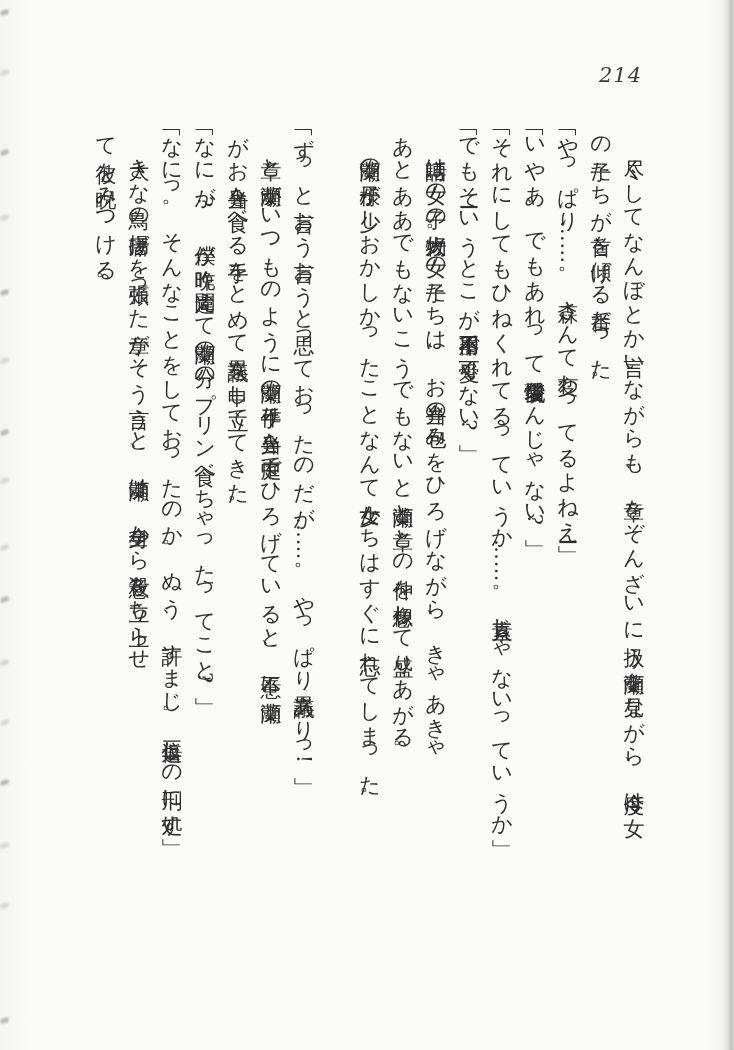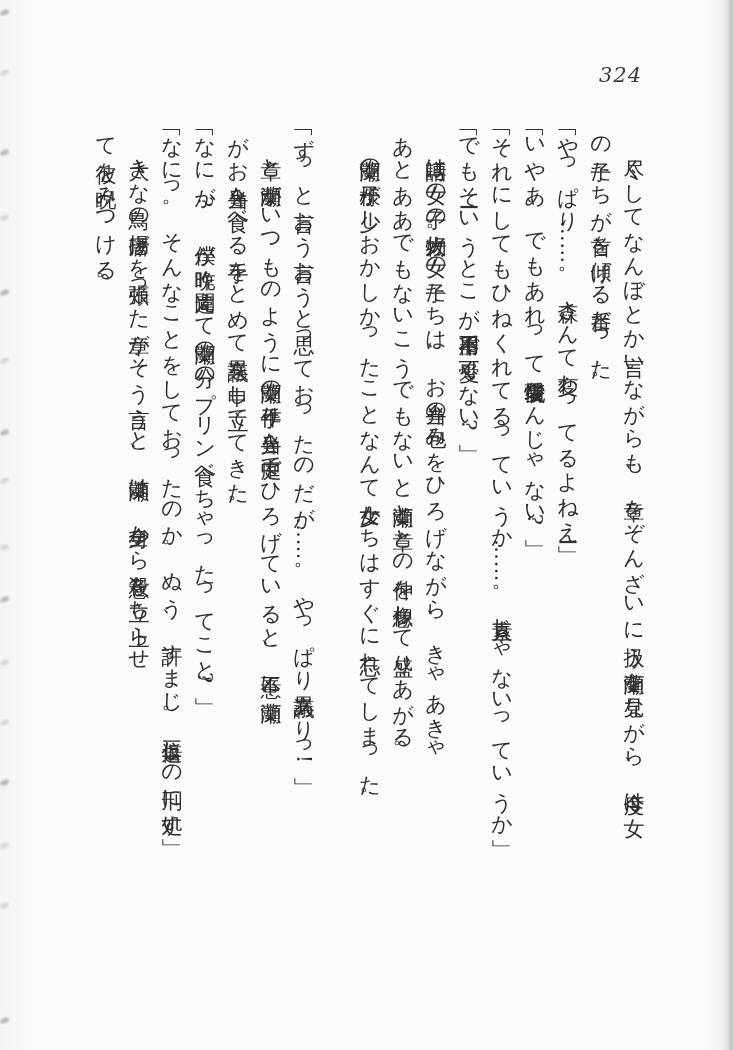--- a/index.html
+++ b/index.html
@@ -63,21 +63,21 @@
     transform: rotate(-18deg);
     filter: blur(1px);
   }
   .smudge.light { background: rgba(90,90,95,0.20); }
 </style>
 </head>
 <body>
 
 <div class="page">
 
-  <div class="page-number">324</div>
+  <div class="page-number">214</div>
 
   <div class="text-block">
     <p class="text-column">　尽くしてなんぼとか言いながらも、章をぞんざいに扱う蘭瀬を見ながら、今度は女</p>
     <p class="text-column">の子たちが首を傾げる番だった。</p>
     <p class="text-column">「やっぱり……。森さんて変わってるよねえー」</p>
     <p class="text-column">「いやあ、でもあれって愛情表現なんじゃない?」</p>
     <p class="text-column">「それにしてもひねくれてるっていうか……。素直じゃないっていうか」</p>
     <p class="text-column">「でもそーいうとこが不器用で可愛くない?」</p>
     <p class="text-column">　噂話は女の子の大好物。女の子たちは、お弁当の包みをひろげながら、きゃあきゃ</p>
     <p class="text-column">あとああでもないこうでもないと蘭瀬と章との仲を想像して盛りあがる。</p>

